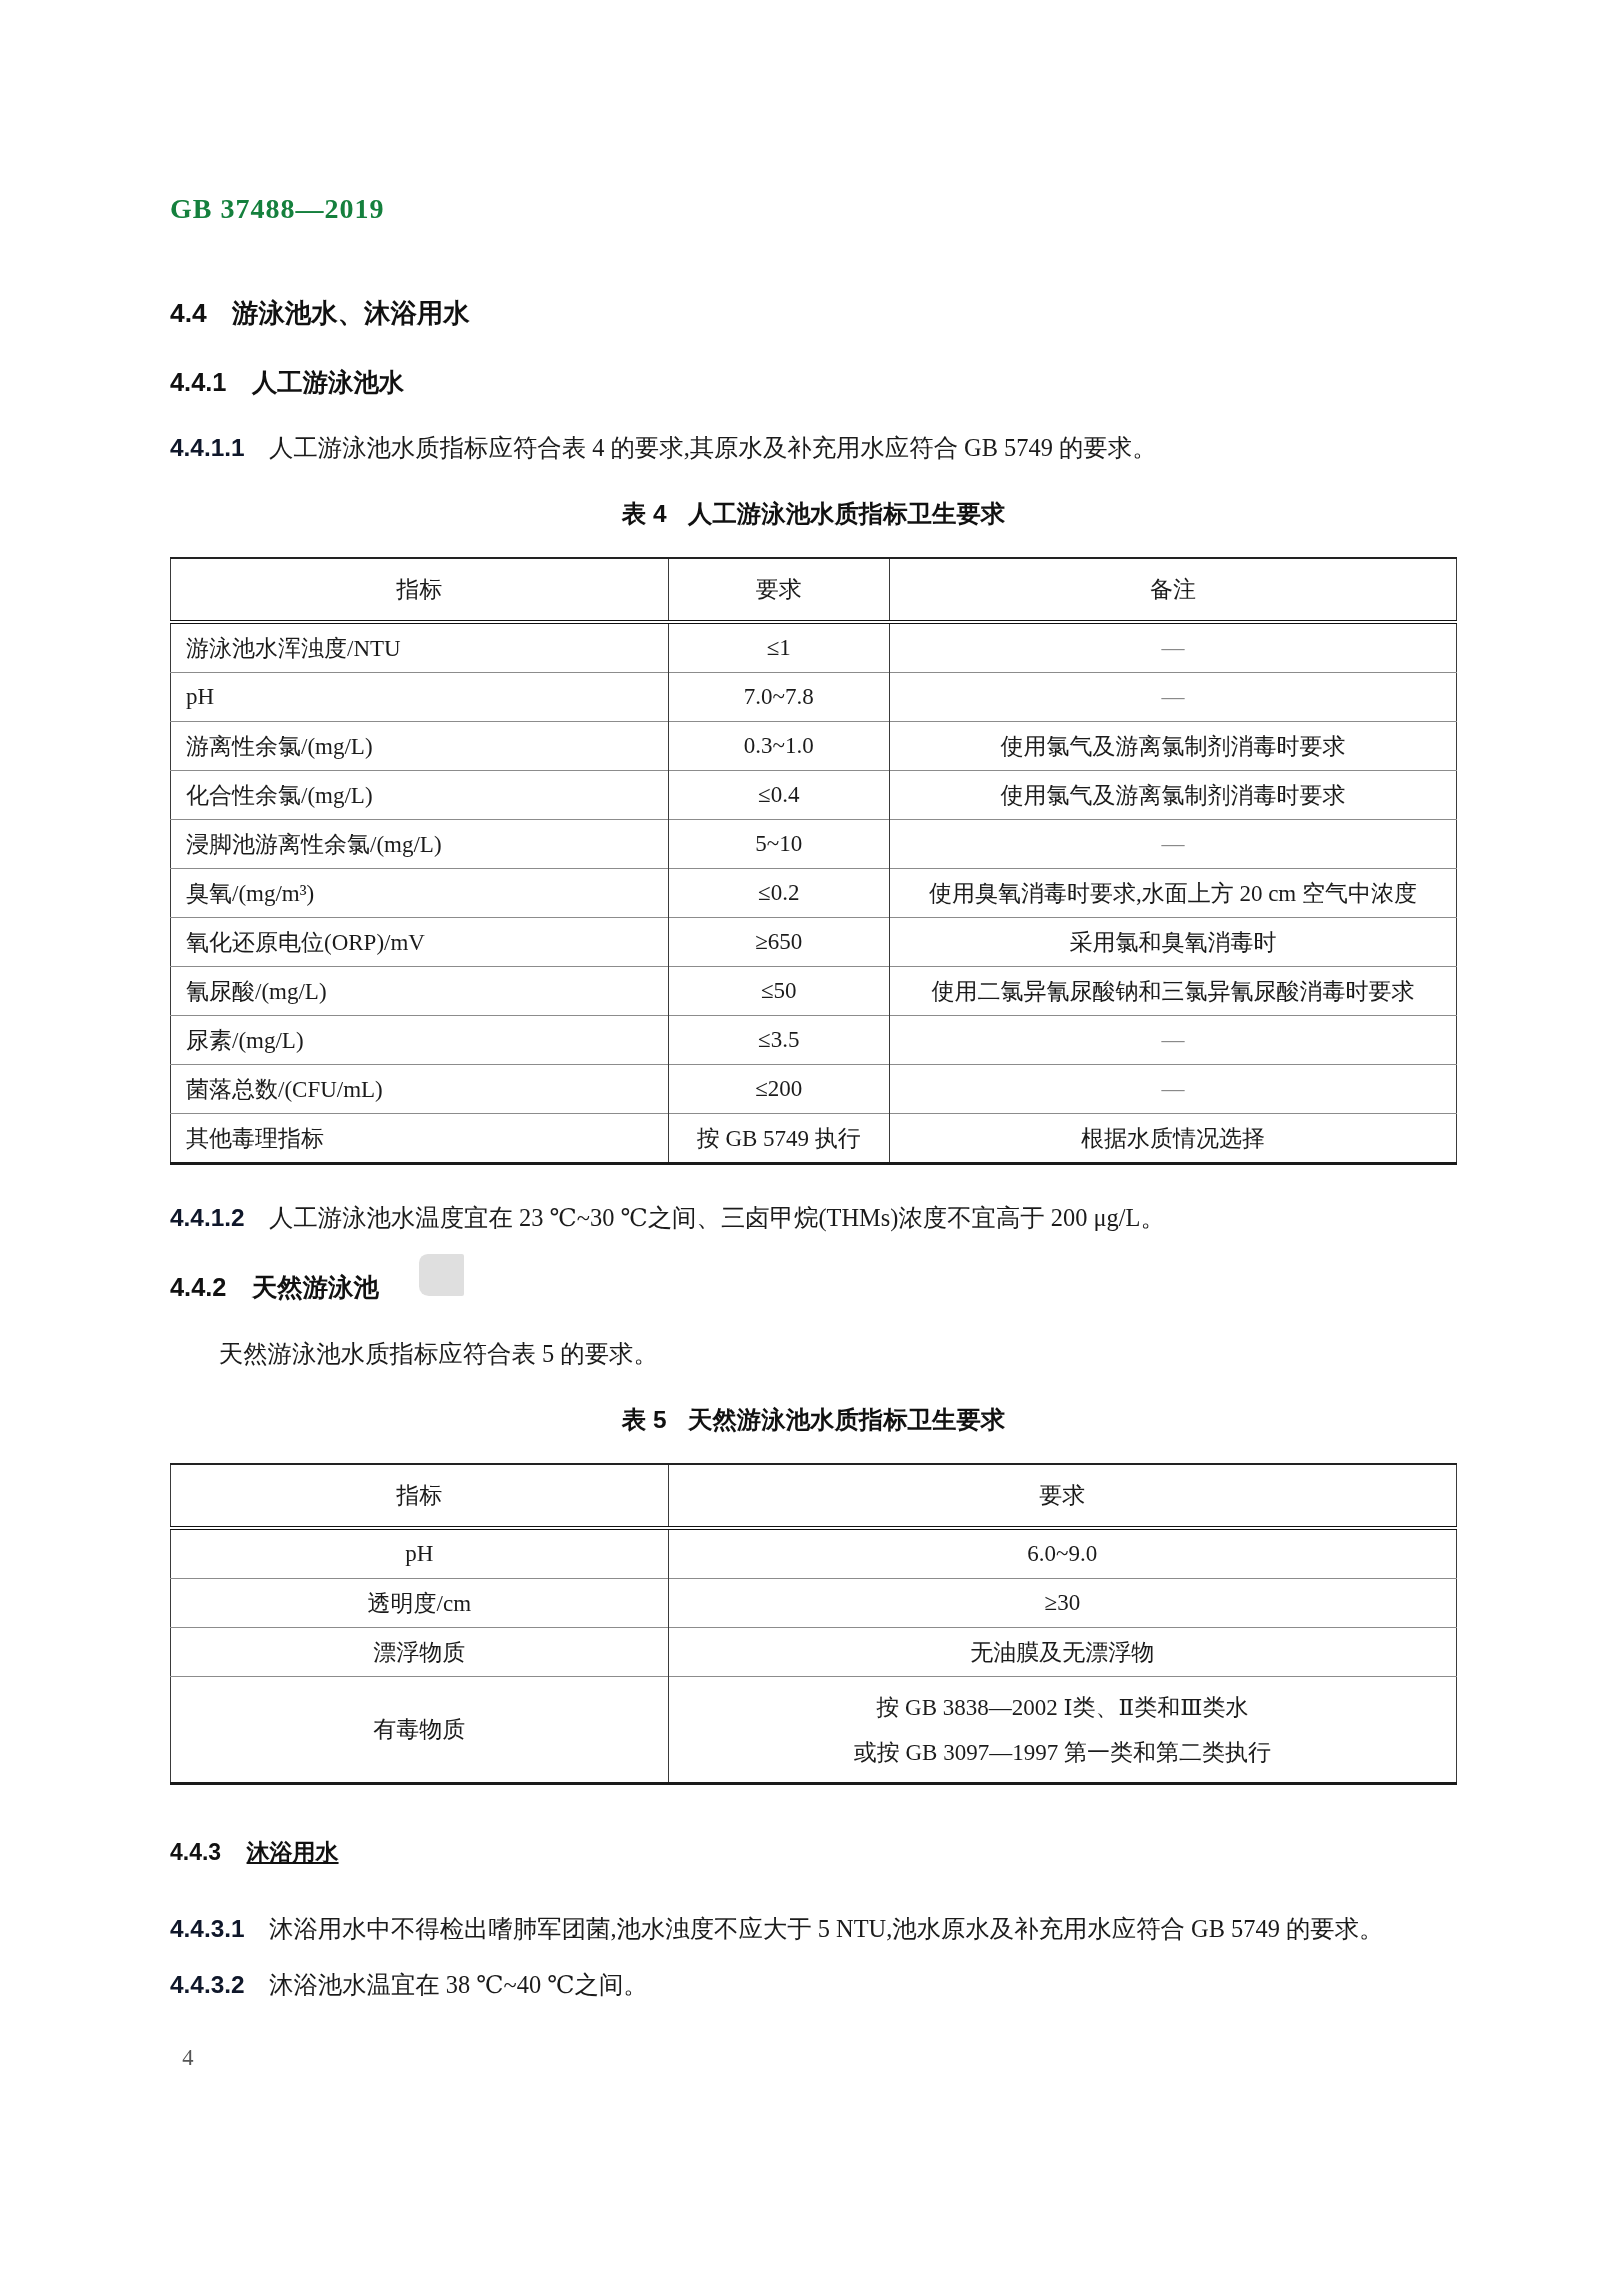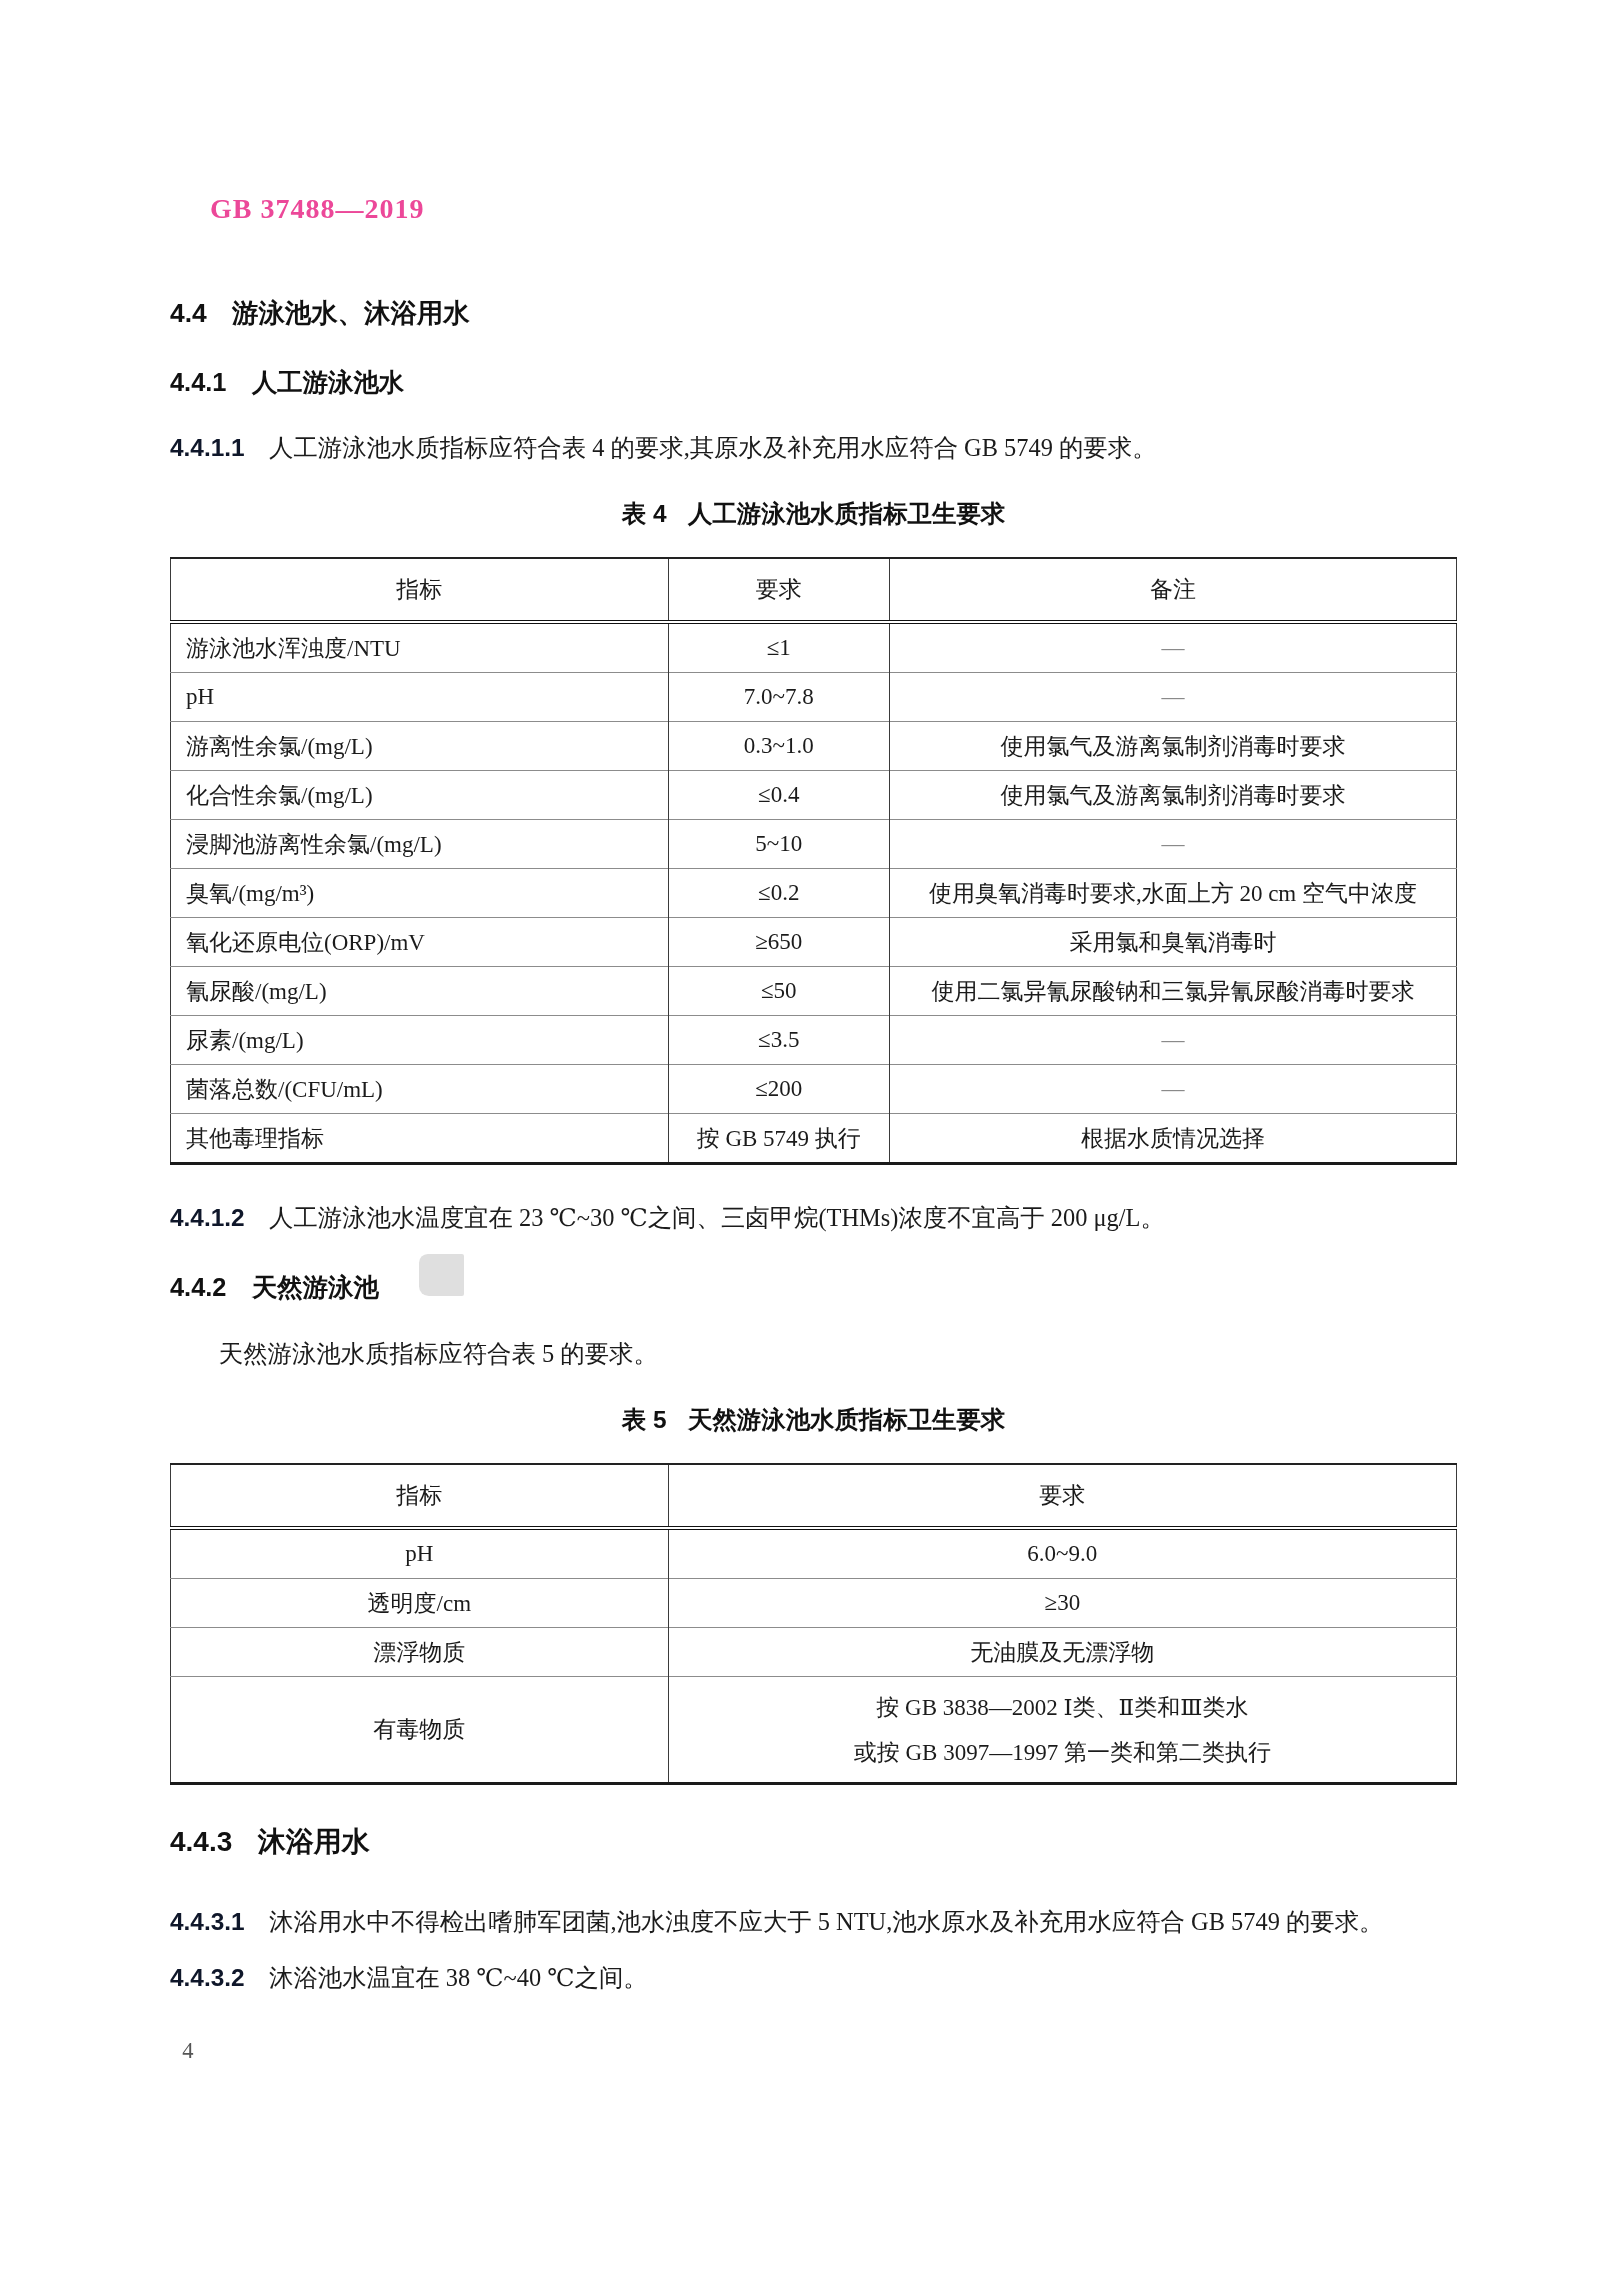--- a/index.html
+++ b/index.html
@@ -12,28 +12,27 @@
     font-family: "Liberation Serif", "DejaVu Serif", serif;
     box-sizing: border-box;
     padding: 193px 159px 0 170px;
     overflow: hidden;
   }
   .doc-header {
     font-family: "Liberation Serif", "DejaVu Serif", serif;
     font-weight: bold;
     font-size: 28px;
     letter-spacing: 1px;
-    color: #ec4899;
-    margin-left: 40px;
+    color: #15803d;
   }
   h1, h2 { margin: 0; padding: 0; font-weight: bold; color: #111;
     font-family: "Liberation Sans", "DejaVu Sans", sans-serif; }
   .h-44  { margin-top: 71px; font-size: 26.4px; }
   .h-sub { margin-top: 35px;  font-size: 25.4px; }
-  .h-443 { margin-top: 38px;  font-size: 28px; }
+  .h-443 { margin-top: 52px;  font-size: 23px; text-decoration: underline; }
   .num-gap { display: inline-block; margin-right: 25.4px; }
   .para {
     margin: 0; font-size: 24.4px; line-height: 37px; color: #1b1b1b;
   }
   .para .clause-num {
     font-family: "Liberation Sans", "DejaVu Sans", sans-serif;
     font-weight: bold; color: #0f172a;
     display: inline-block; margin-right: 24.4px;
   }
   .p-4411 { margin-top: 29px; }

